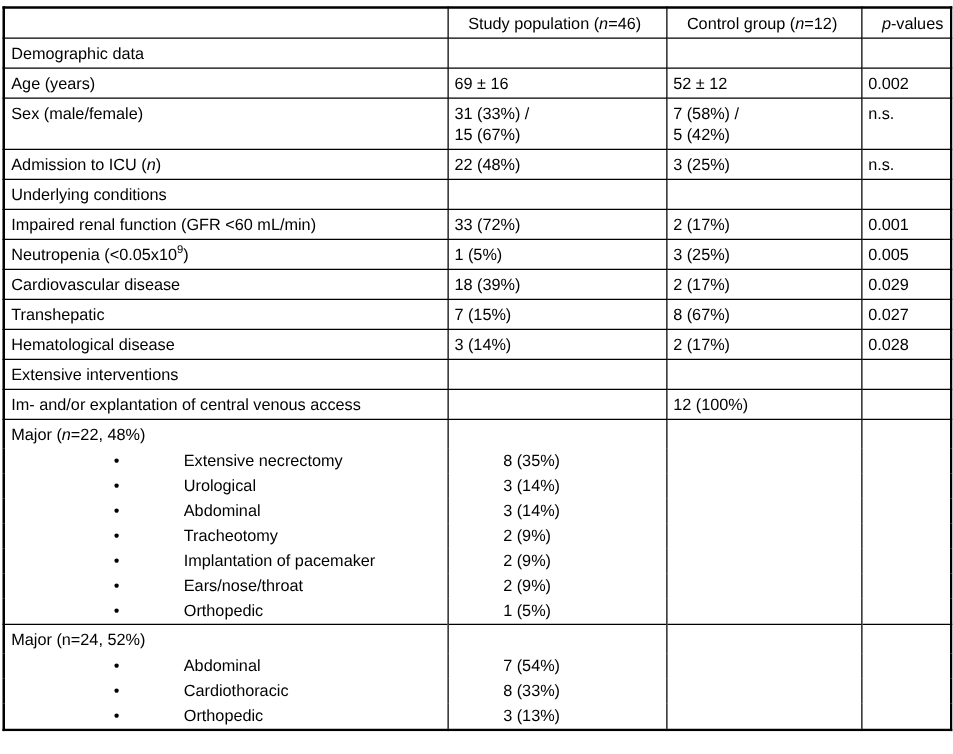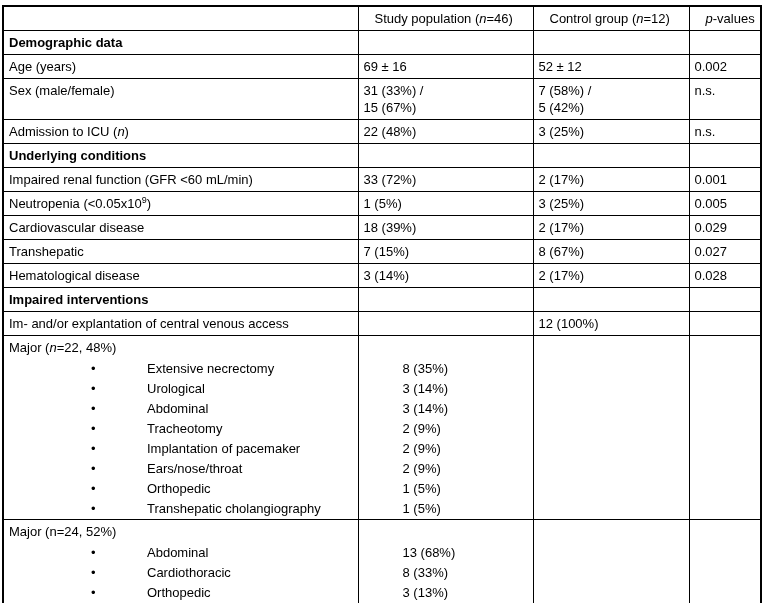--- a/index.html
+++ b/index.html
@@ -24,21 +24,21 @@
     font-size: 13px;
     font-weight: normal;
     text-align: left;
     vertical-align: top;
     padding: 3px 5px;
     line-height: 17px;
     overflow: hidden;
     word-wrap: break-word;
   }
   th { font-weight: normal; padding-left: 16px; }
-  tr.section-row td.label-cell { font-weight: bold; }
+  tr.section-row td.label-cell { font-weight: normal; }
   
   tr.bt0 td { border-top: none; padding-left: 44px; }
   tr.bb0 td { border-bottom: none; }
   tr.bullet-row td { padding-top: 1px; padding-bottom: 2px; line-height: 17px; }
   tr.bullet-row td.label-cell { padding-left: 0; }
   .bullet {
     display: inline-block;
     width: 56px;
     margin-left: 87px;
     text-align: left;
@@ -131,21 +131,21 @@
   </tr>
 
   <tr>
     <td class="label-cell">Hematological disease</td>
     <td>3 (14%)</td>
     <td>2 (17%)</td>
     <td>0.028</td>
   </tr>
 
   <tr class="section-row">
-    <td class="label-cell">Impaired interventions</td>
+    <td class="label-cell">Extensive interventions</td>
     <td></td>
     <td></td>
     <td></td>
   </tr>
 
   <tr>
     <td class="label-cell">Im- and/or explantation of central venous access</td>
     <td></td>
     <td>12 (100%)</td>
     <td></td>
@@ -193,37 +193,31 @@
     <td>2 (9%)</td>
     <td></td>
     <td></td>
   </tr>
   <tr class="bullet-row bt0 bb0">
     <td class="label-cell"><span class="bullet">•</span><span>Orthopedic</span></td>
     <td>1 (5%)</td>
     <td></td>
     <td></td>
   </tr>
-  <tr class="bullet-row bt0">
-    <td class="label-cell"><span class="bullet">•</span><span>Transhepatic cholangiography</span></td>
-    <td>1 (5%)</td>
-    <td></td>
-    <td></td>
-  </tr>
 
   <tr class="bb0">
     <td class="label-cell">Major (n=24, 52%)</td>
     <td></td>
     <td></td>
     <td></td>
   </tr>
 
   <tr class="bullet-row bt0 bb0">
     <td class="label-cell"><span class="bullet">•</span><span>Abdominal</span></td>
-    <td>13 (68%)</td>
+    <td>7 (54%)</td>
     <td></td>
     <td></td>
   </tr>
   <tr class="bullet-row bt0 bb0">
     <td class="label-cell"><span class="bullet">•</span><span>Cardiothoracic</span></td>
     <td>8 (33%)</td>
     <td></td>
     <td></td>
   </tr>
   <tr class="bullet-row bt0">

